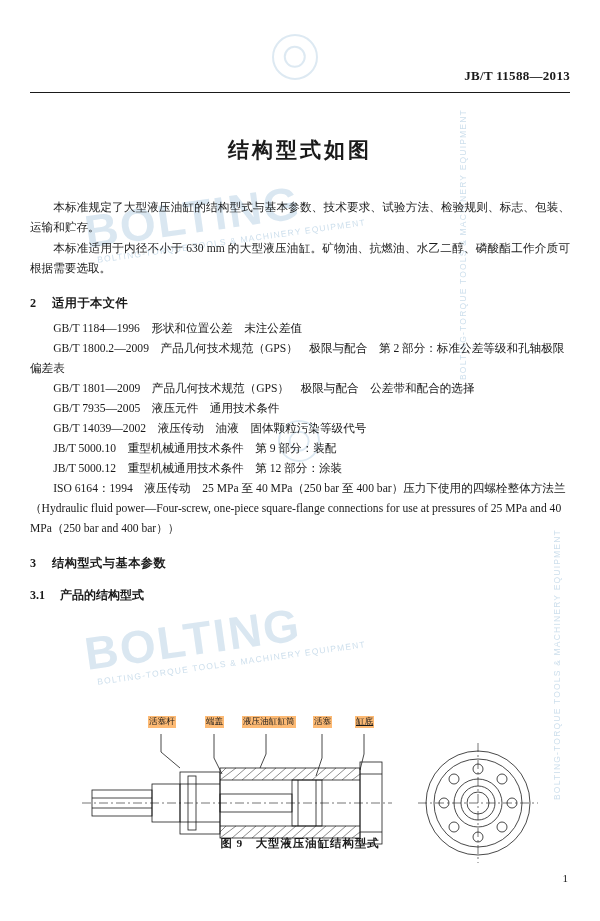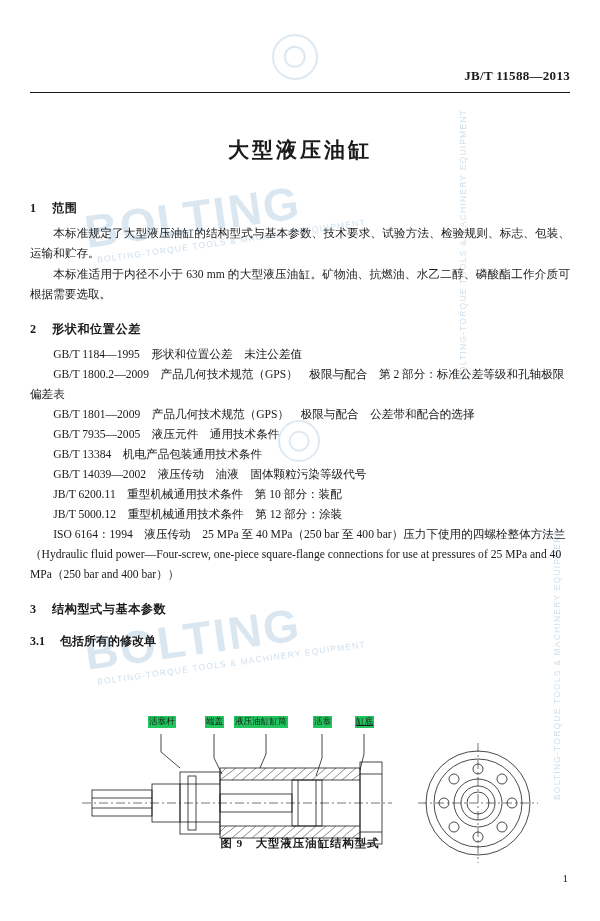--- a/index.html
+++ b/index.html
@@ -139,21 +139,21 @@
   }
   .fig-labels {
     position: absolute;
     left: 0; top: 0;
     width: 540px;
     height: 16px;
   }
   .fig-label {
     position: absolute;
     font-size: 8.6px;
-    background: #22c55e;
+    background: #fdba74;
     padding: 0 1px;
     font-family: "Liberation Sans", sans-serif;
   }
   .fig-caption {
     position: absolute;
     left: 0;
     right: 0;
     top: 836px;
     text-align: center;
     font-size: 11.4px;
@@ -179,59 +179,55 @@
   <div class="wm wm-big" style="left:84px;top:612px;">BOLTING</div>
 
   <div class="wm-arc" style="left:96px;top:236px;transform:rotate(-8deg);">BOLTING-TORQUE TOOLS &amp; MACHINERY EQUIPMENT</div>
   <div class="wm-arc" style="left:96px;top:658px;transform:rotate(-8deg);">BOLTING-TORQUE TOOLS &amp; MACHINERY EQUIPMENT</div>
   <div class="wm-arc" style="left:458px;top:380px;transform:rotate(-90deg);transform-origin:left top;">BOLTING-TORQUE TOOLS &amp; MACHINERY EQUIPMENT</div>
   <div class="wm-arc" style="left:552px;top:800px;transform:rotate(-90deg);transform-origin:left top;">BOLTING-TORQUE TOOLS &amp; MACHINERY EQUIPMENT</div>
 
   <div class="std-no">JB/T 11588—2013</div>
   <div class="hrule"></div>
 
-  <div class="doc-title">大型液压油缸</div>
+  <div class="doc-title">结构型式如图</div>
 
   <div class="content">
 
-    <div class="h2">
-      <span class="num">1</span><span>范围</span>
-    </div>
     <p>本标准规定了大型液压油缸的结构型式与基本参数、技术要求、试验方法、检验规则、标志、包装、运输和贮存。</p>
     <p>本标准适用于内径不小于 630 mm 的大型液压油缸。矿物油、抗燃油、水乙二醇、磷酸酯工作介质可根据需要选取。</p>
 
     <div class="h2">
-      <span class="num">2</span><span>形状和位置公差</span>
+      <span class="num">2</span><span>适用于本文件</span>
     </div>
 
-    <p class="ref">GB/T 1184—1995　形状和位置公差　未注公差值</p>
+    <p class="ref">GB/T 1184—1996　形状和位置公差　未注公差值</p>
     <p class="ref">GB/T 1800.2—2009　产品几何技术规范（GPS）　极限与配合　第 2 部分：标准公差等级和孔轴极限偏差表</p>
     <p class="ref">GB/T 1801—2009　产品几何技术规范（GPS）　极限与配合　公差带和配合的选择</p>
     <p class="ref">GB/T 7935—2005　液压元件　通用技术条件</p>
-    <p class="ref">GB/T 13384　机电产品包装通用技术条件</p>
     <p class="ref">GB/T 14039—2002　液压传动　油液　固体颗粒污染等级代号</p>
-    <p class="ref">JB/T 6200.11　重型机械通用技术条件　第 10 部分：装配</p>
+    <p class="ref">JB/T 5000.10　重型机械通用技术条件　第 9 部分：装配</p>
     <p class="ref">JB/T 5000.12　重型机械通用技术条件　第 12 部分：涂装</p>
     <p class="ref">ISO 6164：1994　液压传动　25 MPa 至 40 MPa（250 bar 至 400 bar）压力下使用的四螺栓整体方法兰（Hydraulic fluid power—Four-screw, one-piece square-flange connections for use at pressures of 25 MPa and 40 MPa（250 bar and 400 bar））</p>
 
     <div class="h2">
       <span class="num">3</span><span>结构型式与基本参数</span>
     </div>
 
     <div class="h3">
-      <span class="num">3.1</span><span>包括所有的修改单</span>
+      <span class="num">3.1</span><span>产品的结构型式</span>
     </div>
   </div>
 
   <div class="figure-wrap">
 
     <div class="fig-labels">
       <div class="fig-label" style="left:118px;top:0;">活塞杆</div>
       <div class="fig-label" style="left:175px;top:0;">端盖</div>
-      <div class="fig-label" style="left:204px;top:0;">液压油缸缸筒</div>
+      <div class="fig-label" style="left:212px;top:0;">液压油缸缸筒</div>
       <div class="fig-label" style="left:283px;top:0;font-family:Liberation Serif, serif;">活塞</div>
       <div class="fig-label" style="left:325px;top:0;text-decoration:underline;">缸底</div>
     </div>
 
     <svg width="540" height="140" viewBox="0 0 540 140" style="position:absolute;left:0;top:12px;">
       <g stroke="#1a1a1a" fill="none" stroke-width="0.8">
 
         <path d="M131,6 L131,24 L150,40"></path>
         <path d="M184,6 L184,30 L192,46"></path>
         <path d="M236,6 L236,26 L230,40"></path>

